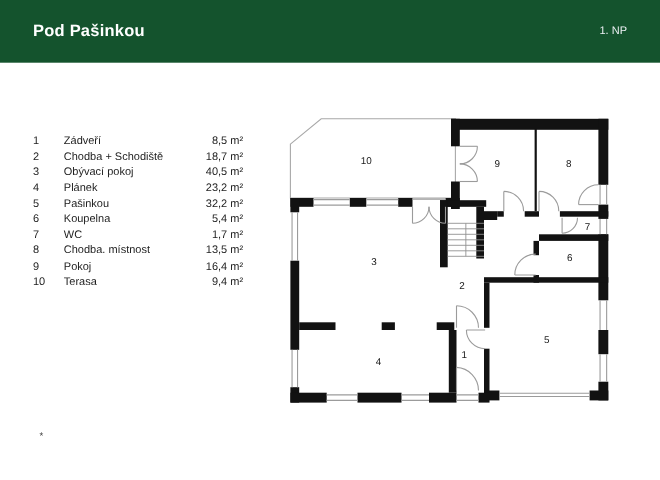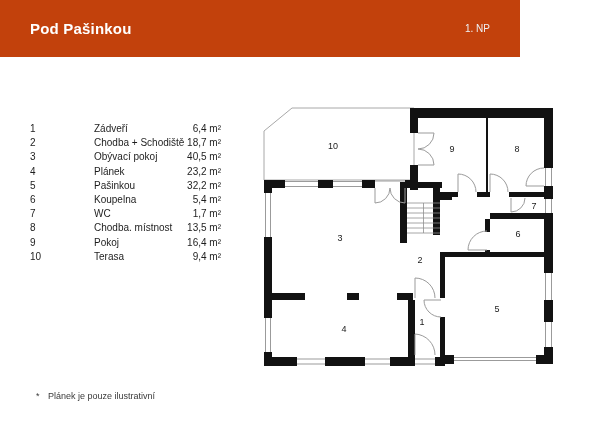--- a/index.html
+++ b/index.html
@@ -4,35 +4,35 @@
 <style>
   html,body{margin:0;padding:0;}
   body{
     width:600px;height:436px;overflow:hidden;position:relative;
     background:#ffffff;
     font-family:"Liberation Sans", sans-serif;
     -webkit-font-smoothing:antialiased;
   }
   
   .header{
-    position:absolute;left:0;top:0;width:520px;height:57px;
-    background:#c2410c;color:#ffffff;
+    position:absolute;left:0;top:0;width:600px;height:57px;
+    background:#14532d;color:#ffffff;
     display:flex;align-items:center;justify-content:space-between;
     box-sizing:border-box;padding:0 30px;
   }
   .header .title{font-size:15px;font-weight:700;letter-spacing:.2px;}
   .header .floor{font-size:10px;font-weight:400;color:#eef1f5;}
   
   .legend{
     position:absolute;left:30px;top:122px;width:191px;
     font-size:10px;color:#1d1d1d;
   }
   .lrow{display:flex;align-items:baseline;height:14.2px;line-height:14.2px;}
   .lnum{width:28px;flex:0 0 28px;}
-  .lname{flex:1 1 auto;white-space:nowrap;margin-left:36px;}
+  .lname{flex:1 1 auto;white-space:nowrap;}
   .larea{flex:0 0 auto;text-align:right;white-space:nowrap;}
   
   .plan{position:absolute;left:0;top:0;}
   .wall{fill:#121212;stroke:none;}
   .thin{stroke:#9b9b9b;stroke-width:1;fill:none;}
   .thinfill{stroke:#a8a8a8;stroke-width:1;fill:#ffffff;}
   .stair{stroke:#8f8f8f;stroke-width:0.8;fill:none;}
   .roomnum{font-family:"Liberation Sans",sans-serif;font-size:9px;fill:#1a1a1a;text-anchor:middle;}
   
   .footnote{
@@ -46,21 +46,21 @@
 
 <div class="header">
   <div class="title">Pod Pašinkou</div>
   <div class="floor">1. NP</div>
 </div>
 
 <div class="legend">
   <div class="lrow">
     <span class="lnum">1</span>
     <span class="lname">Zádveří</span>
-    <span class="larea">6,4 m²</span>
+    <span class="larea">8,5 m²</span>
   </div>
   <div class="lrow">
     <span class="lnum">2</span>
     <span class="lname">Chodba + Schodiště</span>
     <span class="larea">18,7 m²</span>
   </div>
   <div class="lrow">
     <span class="lnum">3</span>
     <span class="lname">Obývací pokoj</span>
     <span class="larea">40,5 m²</span>
@@ -223,14 +223,13 @@
     <text class="roomnum" x="518" y="237">6</text>
     <text class="roomnum" x="534" y="209">7</text>
     <text class="roomnum" x="517" y="152">8</text>
     <text class="roomnum" x="452" y="152">9</text>
     <text class="roomnum" x="333" y="149">10</text>
   </g>
 </svg>
 
 <div class="footnote">
   <span class="marker">*</span>
-  <span>Plánek je pouze ilustrativní</span>
 </div>
 
 </body></html>

